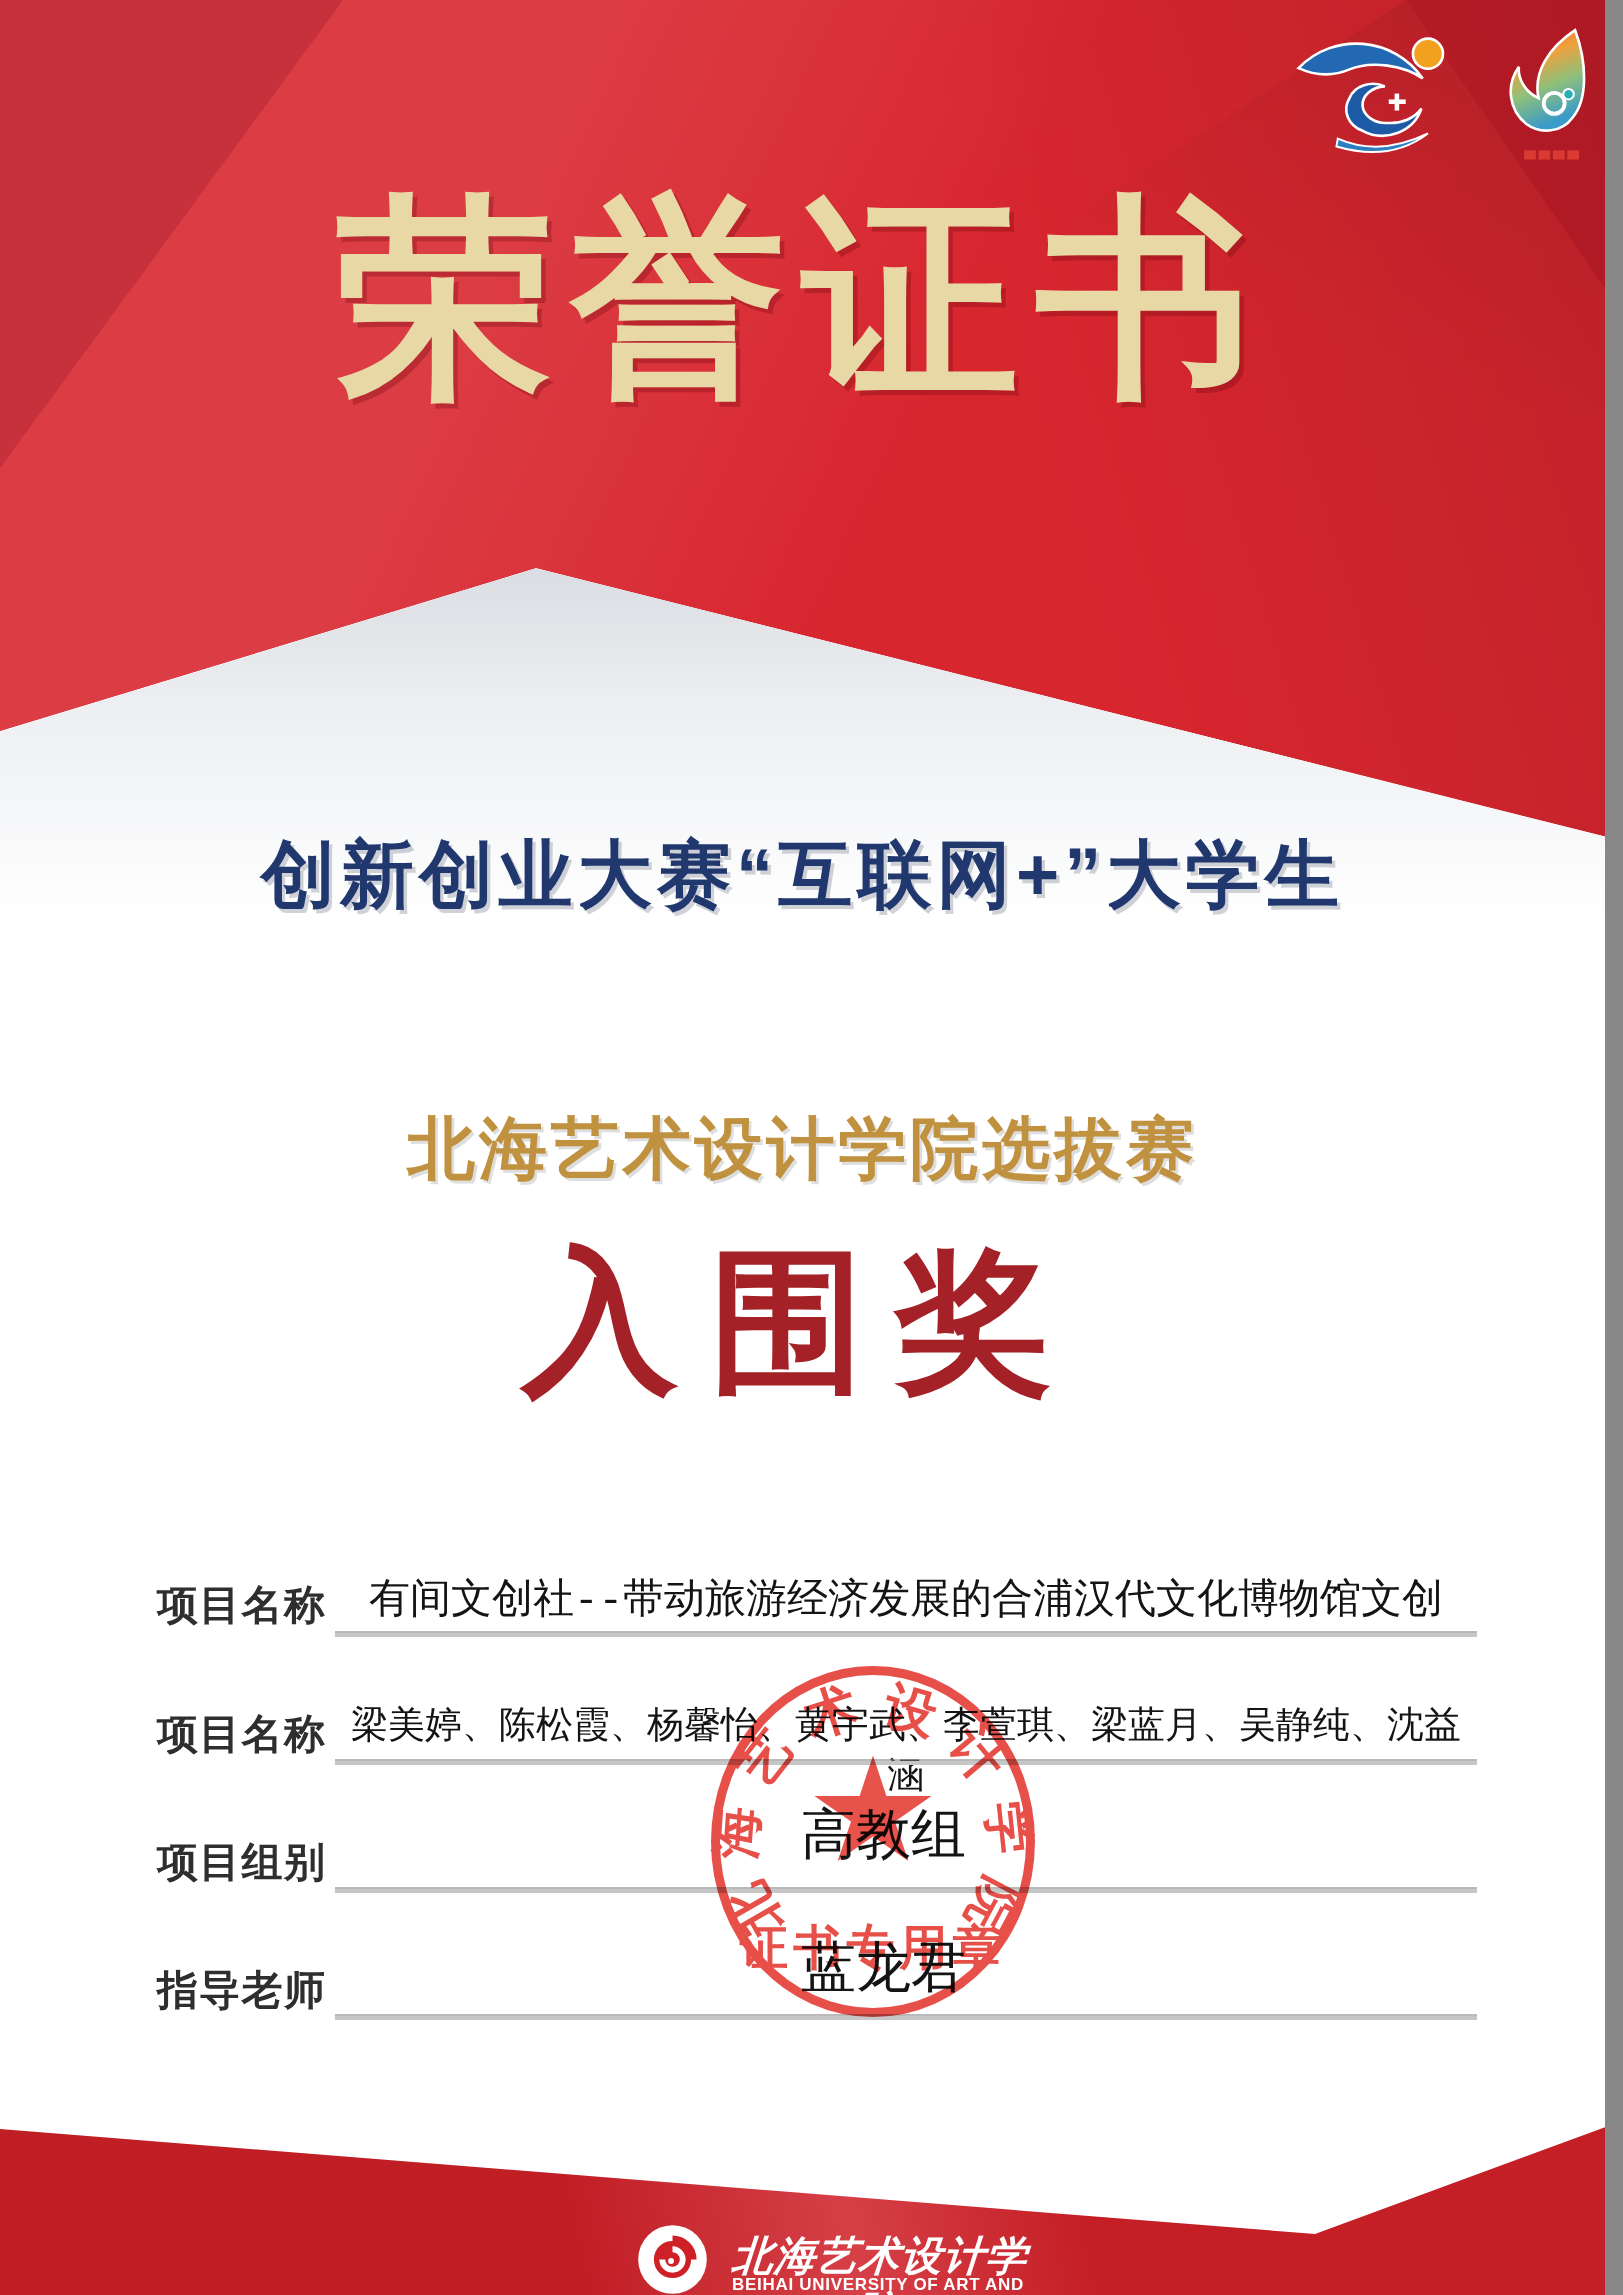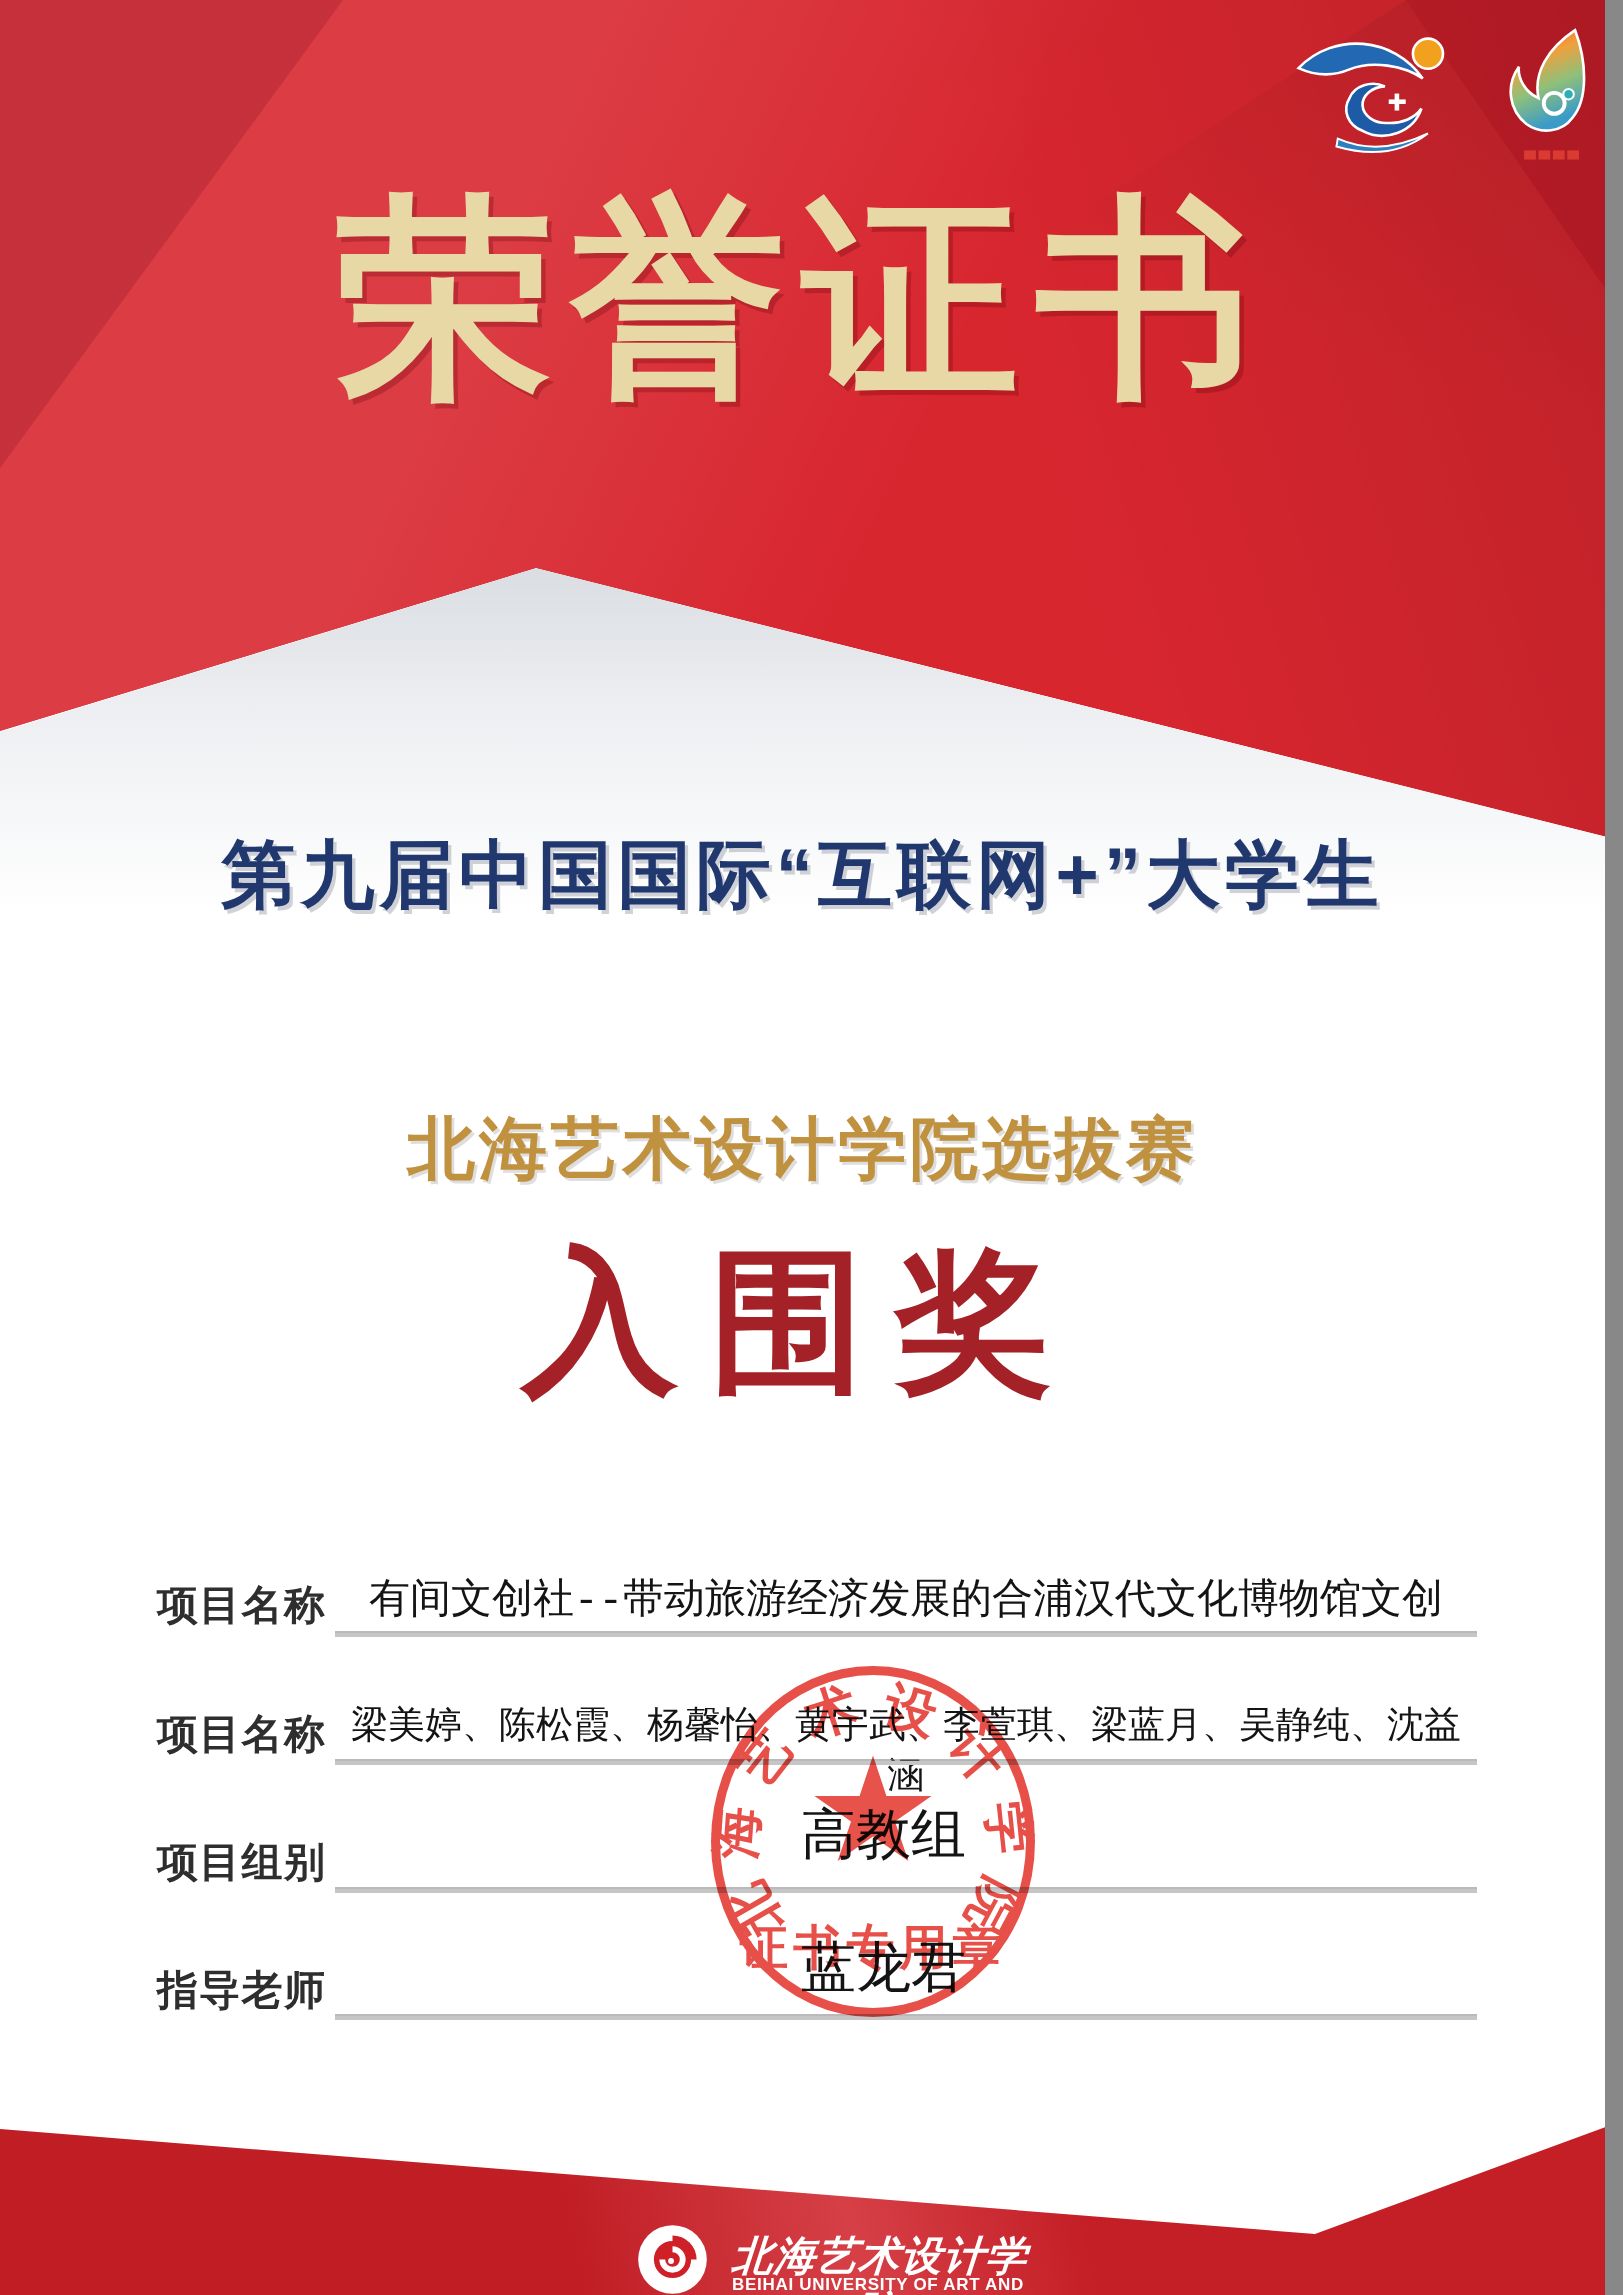--- a/index.html
+++ b/index.html
@@ -126,21 +126,21 @@
     </defs>
     <path d="M118 6 C 76 34, 54 72, 62 110 C 40 100, 30 78, 32 62 C 12 90, 16 128, 44 150 C 66 166, 98 162, 114 140 C 138 112, 136 54, 118 6 Z" fill="url(#flameGrad)" stroke="#ffffff" stroke-width="4"></path>
     <circle cx="86" cy="118" r="16" fill="none" stroke="#ffffff" stroke-width="6"></circle>
     <circle cx="108" cy="104" r="8" fill="#2ab0b4" stroke="#ffffff" stroke-width="3"></circle>
     <rect x="40" y="190" width="18" height="14" fill="#d93b33"></rect>
     <rect x="62" y="190" width="18" height="14" fill="#d93b33"></rect>
     <rect x="84" y="190" width="18" height="14" fill="#d93b33"></rect>
     <rect x="106" y="190" width="18" height="14" fill="#d93b33"></rect>
   </svg>
 
-  <div class="comp1">第九届中国国际“互联网+”大学生</div>
+  <div class="comp1">创新创业大赛“互联网+”大学生</div>
   <div class="selection">北海艺术设计学院选拔赛</div>
   <div class="award">入围奖</div>
 
   <div class="row-label l1">项目名称</div>
   <div class="row-value v-name">有间文创社--带动旅游经济发展的合浦汉代文化博物馆文创</div>
   <div class="row-line ln1"></div>
 
   <div class="row-label l2">项目名称</div>
   <div class="row-value v-members">梁美婷、陈松霞、杨馨怡、黄宇武、李萱琪、梁蓝月、吴静纯、沈益涵</div>
   <div class="row-line ln2"></div>

